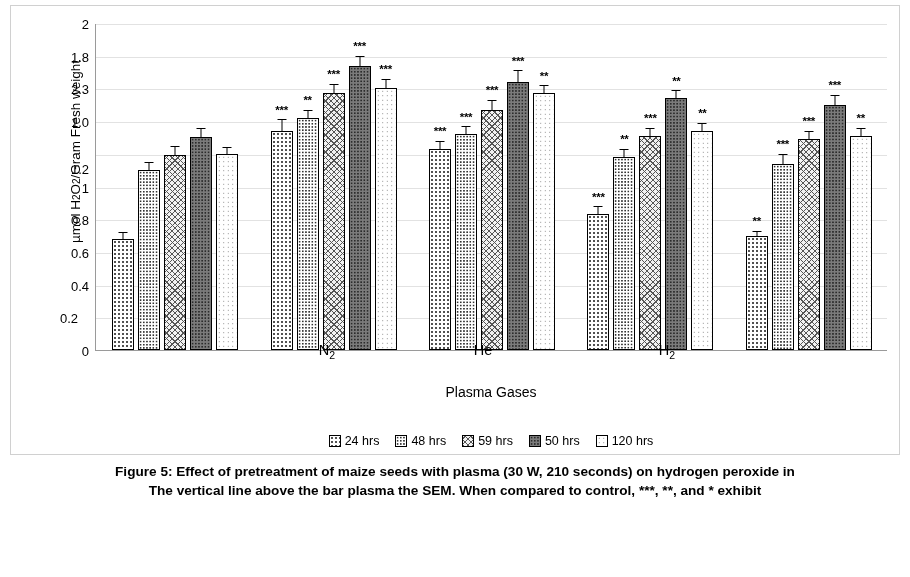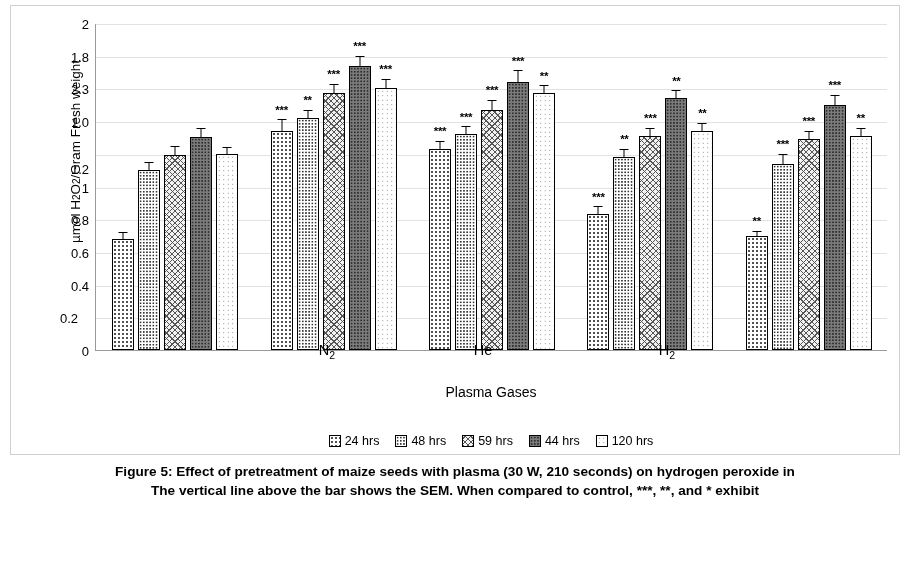--- a/index.html
+++ b/index.html
@@ -418,29 +418,29 @@
         <div class="legend-item">
           <span class="legend-swatch p-dots-med"></span>
           <span>48 hrs</span>
         </div>
         <div class="legend-item">
           <span class="legend-swatch p-crosshatch"></span>
           <span>59 hrs</span>
         </div>
         <div class="legend-item">
           <span class="legend-swatch p-dark"></span>
-          <span>44 hrs</span>
+          <span>50 hrs</span>
         </div>
         <div class="legend-item">
           <span class="legend-swatch p-dots-light"></span>
           <span>120 hrs</span>
         </div>
       </div>
       <div class="cat-label" style="left: 236px;">N<sub>2</sub></div>
       <div class="cat-label" style="left: 392px;">He</div>
       <div class="cat-label" style="left: 576px;">H<sub>2</sub></div>
     </div>
 
   <div id="caption">
       <div>Figure 5: Effect of pretreatment of maize seeds with plasma (30 W, 210 seconds) on hydrogen peroxide in</div>
-      <div>The vertical line above the bar shows the SEM. When compared to control, ***, **, and * exhibit</div>
+      <div>The vertical line above the bar plasma the SEM. When compared to control, ***, **, and * exhibit</div>
     </div>
 </div>
 
 </body></html>

